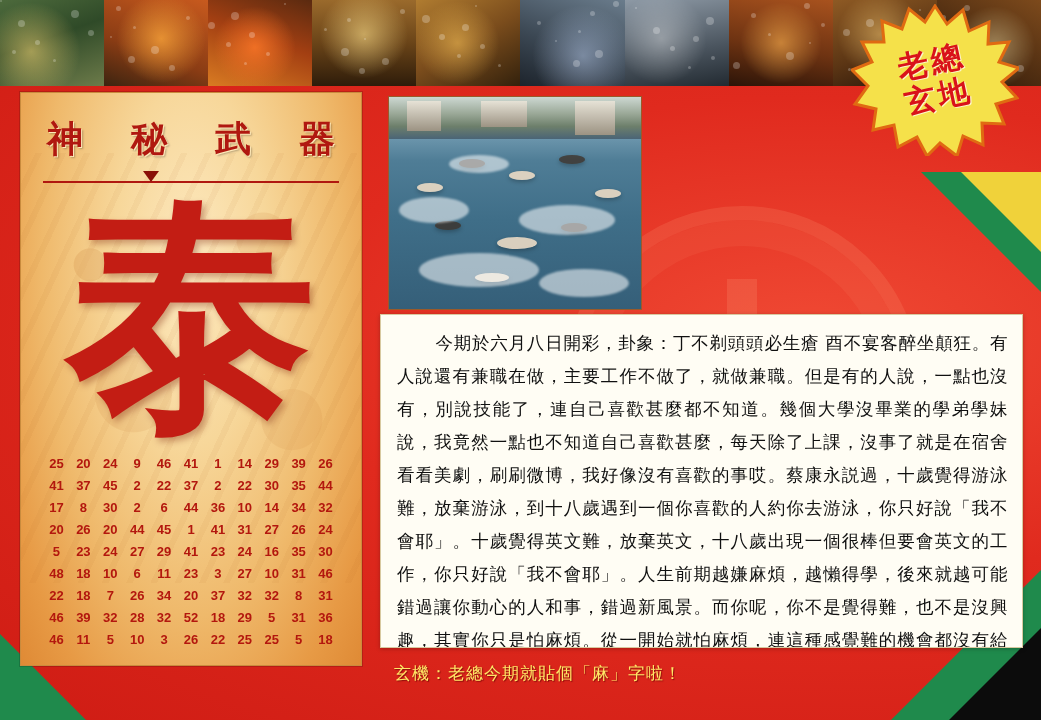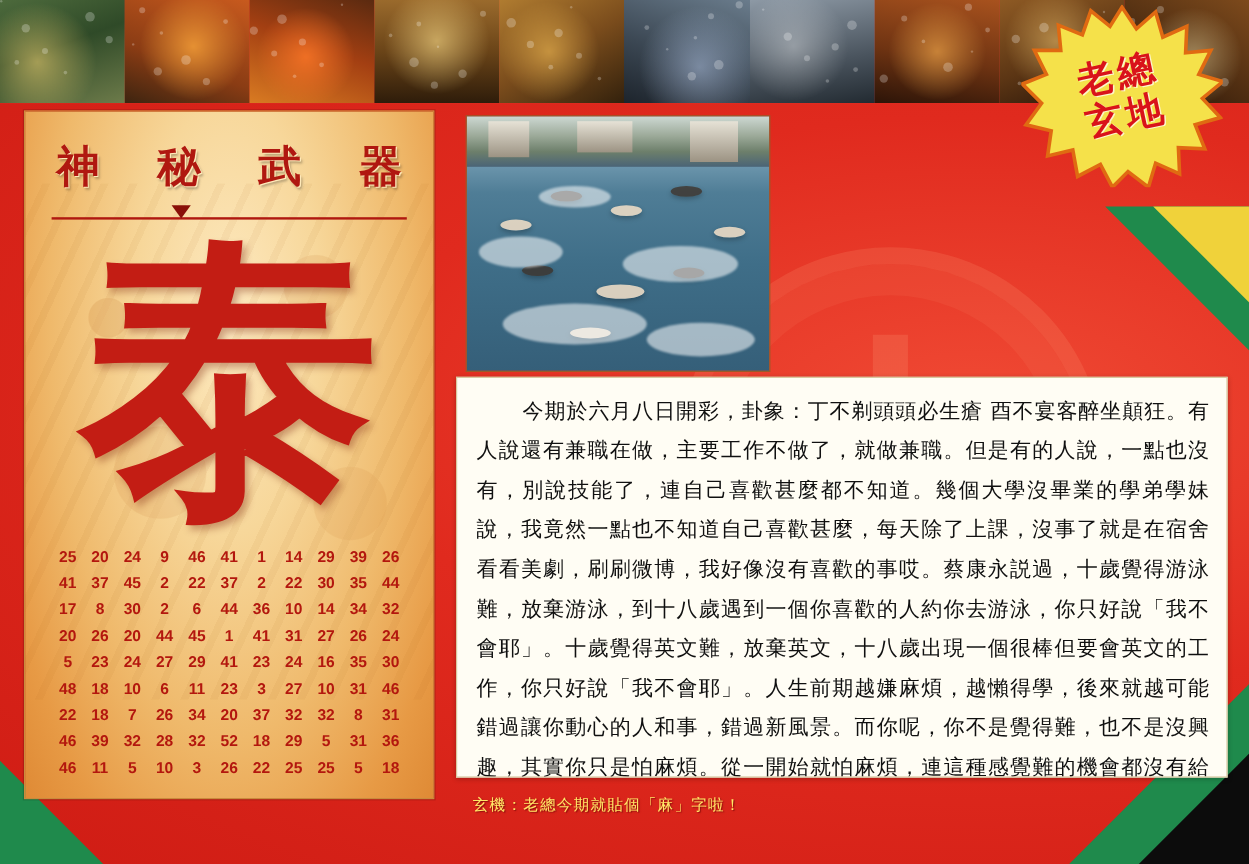--- a/index.html
+++ b/index.html
@@ -317,21 +317,21 @@
     text-align: justify;
     text-indent: 2.2em;
     letter-spacing: .5px;
   }
 
   
   .motto {
     position: absolute;
     left: 394px; top: 662px;
     font-family: "DejaVu Serif", serif;
-    font-size: 13px;
+    font-size: 17px;
     color: #ffe766;
     letter-spacing: 1px;
     z-index: 30;
     text-shadow: 1px 1px 1px rgba(90,0,0,.6);
   }
 </style>
 </head>
 <body>
 
 <div id="page">

